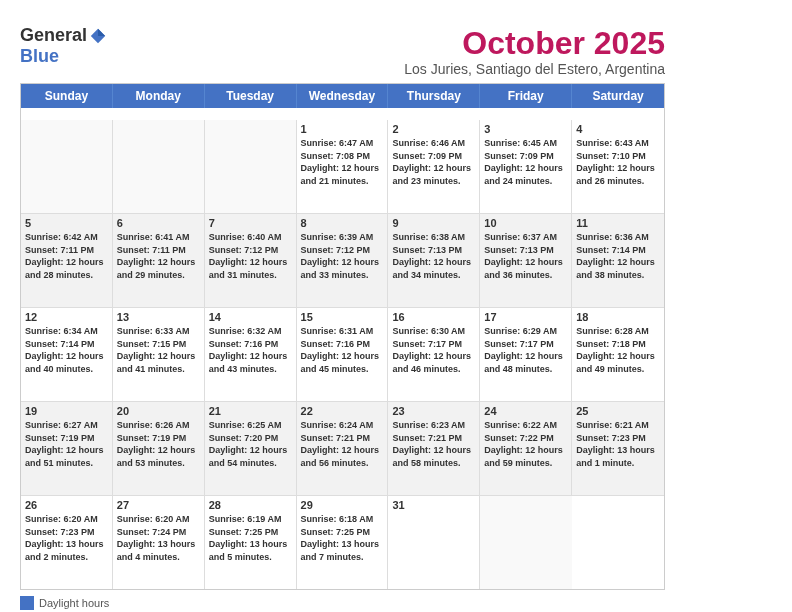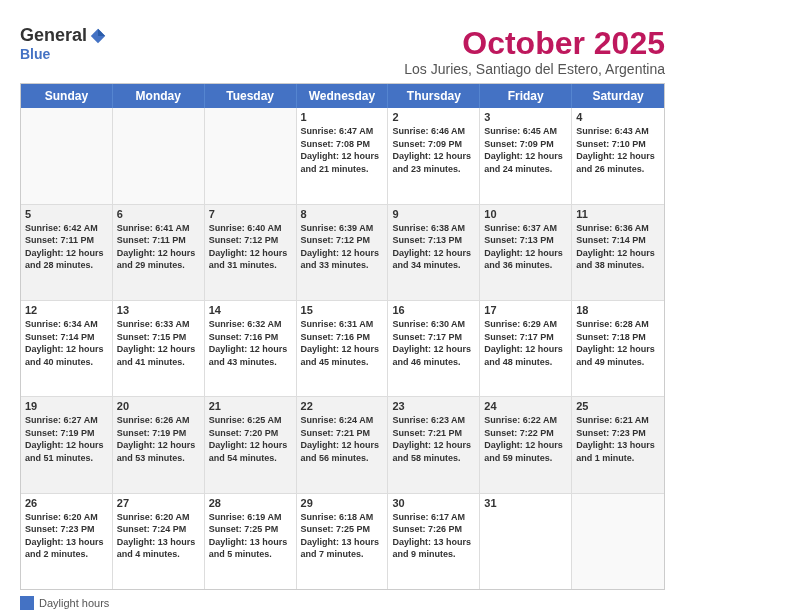--- a/index.html
+++ b/index.html
@@ -54,20 +54,21 @@
     }
     .subtitle {
       font-size: 14px;
       color: #555;
     }
     .calendar {
       flex: 1;
       display: flex;
       flex-direction: column;
       border: 1px solid #ccc;
+      gap: 12px;
     }
     .cal-header-row {
       display: grid;
       grid-template-columns: repeat(7, 1fr);
       background: #4472c4;
     }
     .cal-header-cell {
       color: #fff;
       font-size: 12px;
       font-weight: bold;
@@ -134,21 +135,21 @@
   <div class="header">
     <div class="logo">
       <div class="logo-text">
         <span class="logo-general">General</span>
         <svg class="logo-icon" viewBox="0 0 20 20">
           <polygon points="10,2 18,10 10,18 2,10" fill="#4472c4"></polygon>
           <polygon points="10,2 18,10 10,10" fill="#2a5caa"></polygon>
         </svg>
       </div>
       <div style="display:flex;">
-        <span style="color:#4472c4; font-size:14px; font-weight:bold;">Blue</span>
+        <span style="color:#4472c4; font-size:18px; font-weight:bold;">Blue</span>
       </div>
     </div>
     <div class="title-block">
       <div class="month-title">October 2025</div>
       <div class="subtitle">Los Juries, Santiago del Estero, Argentina</div>
     </div>
   </div>
 
   <div class="calendar">
     <div class="cal-header-row">
@@ -341,26 +342,20 @@
 Sunset: 7:25 PM
 Daylight: 13 hours and 5 minutes.</div>
           </div>
           <div class="cal-cell">
             <span class="day-num">29</span>
             <div class="cell-text" style="white-space: pre-line;">Sunrise: 6:18 AM
 Sunset: 7:25 PM
 Daylight: 13 hours and 7 minutes.</div>
           </div>
           <div class="cal-cell">
-            <span class="day-num">30</span>
-            <div class="cell-text" style="white-space: pre-line;">Sunrise: 6:17 AM
-Sunset: 7:26 PM
-Daylight: 13 hours and 9 minutes.</div>
-          </div>
-          <div class="cal-cell">
             <span class="day-num">31</span>
           </div>
           <div class="cal-cell empty"></div>
         </div>
       </div>
   </div>
 
   <div class="footer">
     <span class="footer-swatch"></span>
     <span>Daylight hours</span>

